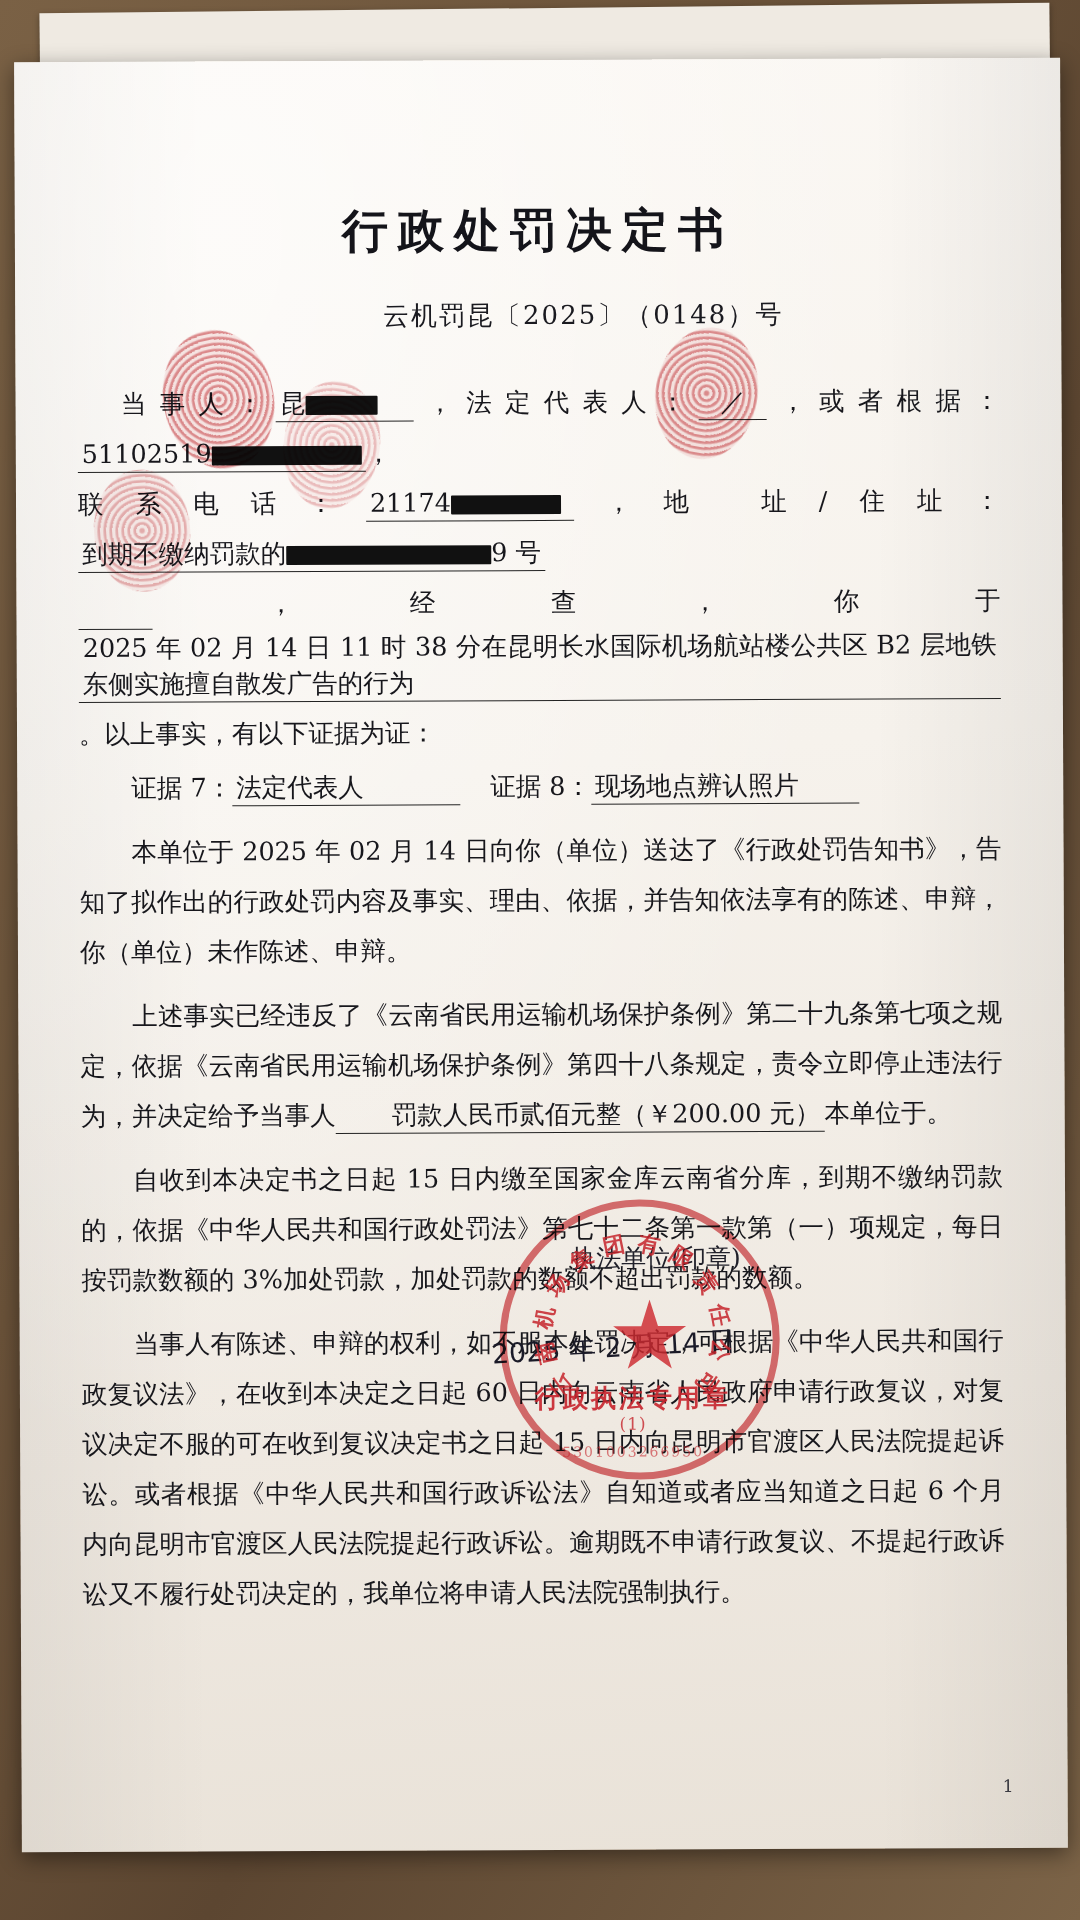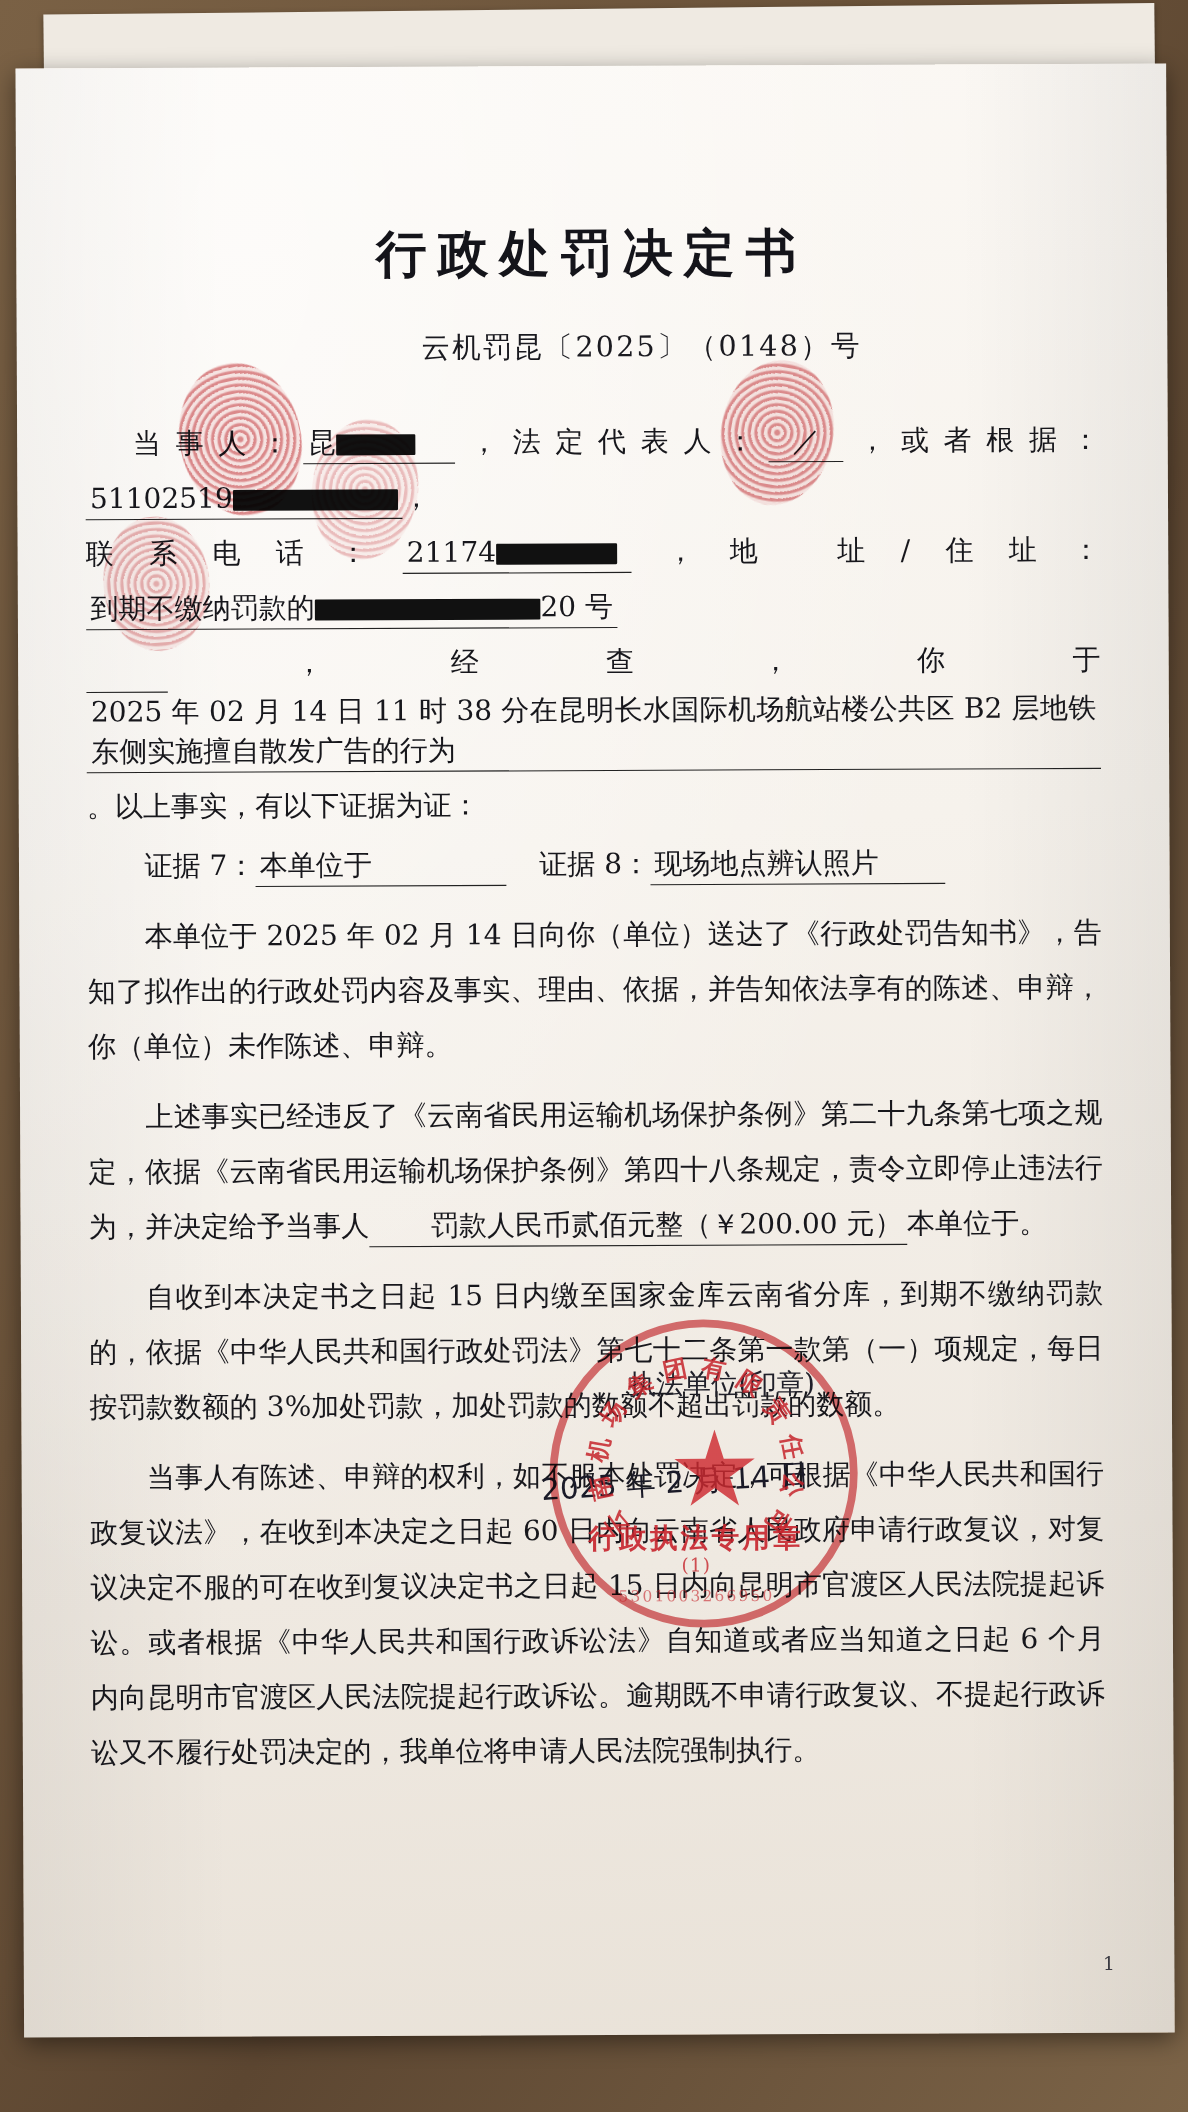--- a/index.html
+++ b/index.html
@@ -172,27 +172,27 @@
 
   <div class="content">
     <div class="doc-title">行政处罚决定书</div>
     <div class="doc-number">云机罚昆〔2025〕（0148）号</div>
 
     <div class="body-text first-block">
       <p class="p">
         <span class="sp"></span><span>当事人：</span><span class="u" style="min-width:130px"><span>昆</span><span class="redact" style="width:72px"></span></span>，<span>法定代表人：</span><span class="u" style="min-width:60px;text-align:center">／</span>，<span>或者根据：</span><span class="u" style="min-width:250px"><span>51102519</span><span class="redact" style="width:150px"></span></span>，
       </p>
       <p class="p">
-        <span>联系电话：</span><span class="u" style="min-width:200px"><span>21174</span><span class="redact" style="width:110px"></span></span>，<span>地 址/住址：</span><span class="u" style="min-width:430px"><span>到期不缴纳罚款的</span><span class="redact" style="width:205px"></span><span>20 号</span></span>
+        <span>联系电话：</span><span class="u" style="min-width:200px"><span>21174</span><span class="redact" style="width:110px"></span></span>，<span>地 址/住址：</span><span class="u" style="min-width:430px"><span>到期不缴纳罚款的</span><span class="redact" style="width:205px"></span><span>9 号</span></span>
       </p>
       <p class="p">
         <span class="blank" style="width:74px">&nbsp;</span>，<span>经查，你于</span><span class="u">2025 年 02 月 14 日 11 时 38 分在昆明长水国际机场航站楼公共区 B2 层地铁东侧实施擅自散发广告的行为</span><span>。以上事实，有以下证据为证：</span>
       </p>
       <p class="p evidence-line">
-        <span>证据 7：</span><span class="u" style="min-width:220px">本单位于</span><span class="sp"></span><span>证据 8：</span><span class="u" style="min-width:260px">现场地点辨认照片</span>
+        <span>证据 7：</span><span class="u" style="min-width:220px">法定代表人</span><span class="sp"></span><span>证据 8：</span><span class="u" style="min-width:260px">现场地点辨认照片</span>
       </p>
     </div>
 
     <div class="body-text" style="margin-top:14px">
       <p class="p indent">本单位于 2025 年 02 月 14 日向你（单位）送达了《行政处罚告知书》，告知了拟作出的行政处罚内容及事实、理由、依据，并告知依法享有的陈述、申辩，你（单位）未作陈述、申辩。</p>
       <p class="p indent" style="margin-top:14px"><span>上述事实已经违反了《云南省民用运输机场保护条例》第二十九条第七项之规定，依据《云南省民用运输机场保护条例》第四十八条规定，责令立即停止违法行为，并决定给予当事人</span><span class="u">罚款人民币贰佰元整（￥200.00 元）</span><span>本单位于。</span></p>
       <p class="p indent" style="margin-top:14px">自收到本决定书之日起 15 日内缴至国家金库云南省分库，到期不缴纳罚款的，依据《中华人民共和国行政处罚法》第七十二条第一款第（一）项规定，每日按罚款数额的 3%加处罚款，加处罚款的数额不超出罚款的数额。</p>
       <p class="p indent" style="margin-top:14px">当事人有陈述、申辩的权利，如不服本处罚决定，可根据《中华人民共和国行政复议法》，在收到本决定之日起 60 日内向云南省人民政府申请行政复议，对复议决定不服的可在收到复议决定书之日起 15 日内向昆明市官渡区人民法院提起诉讼。或者根据《中华人民共和国行政诉讼法》自知道或者应当知道之日起 6 个月内向昆明市官渡区人民法院提起行政诉讼。逾期既不申请行政复议、不提起行政诉讼又不履行处罚决定的，我单位将申请人民法院强制执行。</p>
     </div>
   </div>

